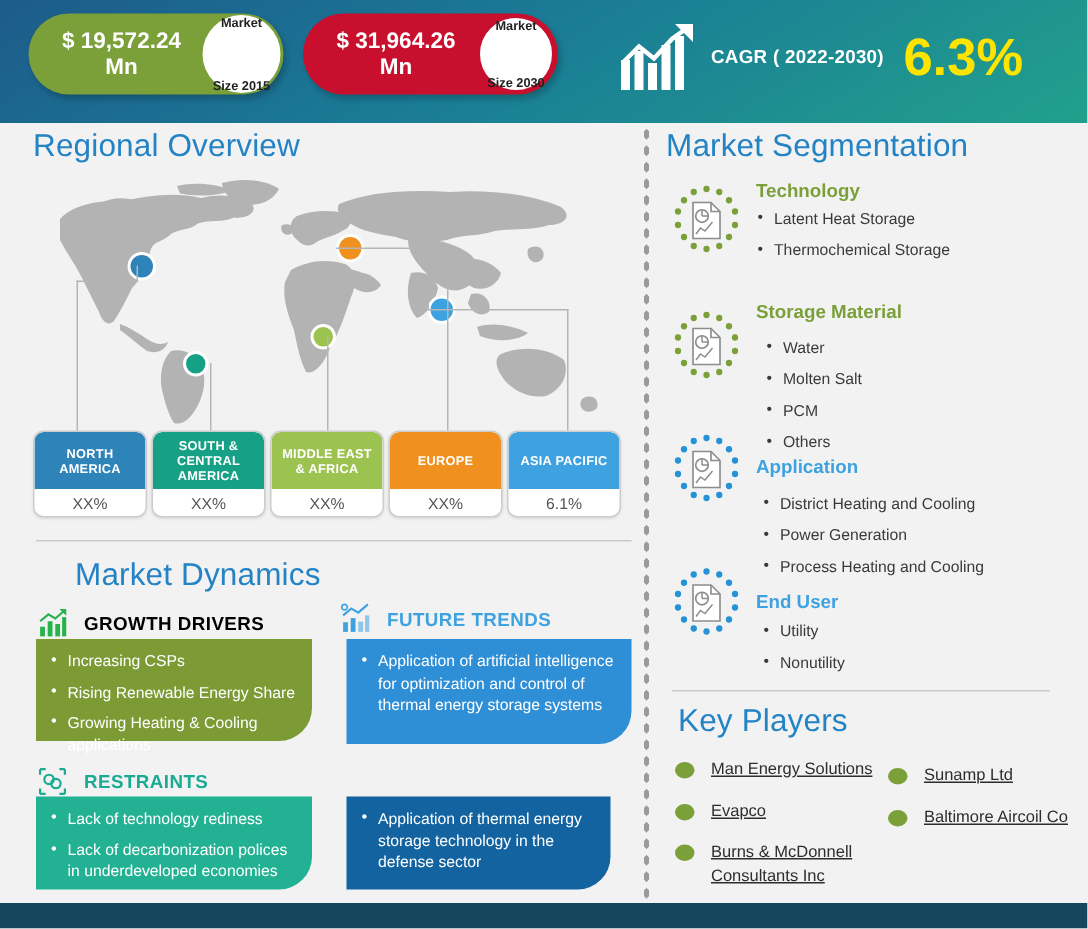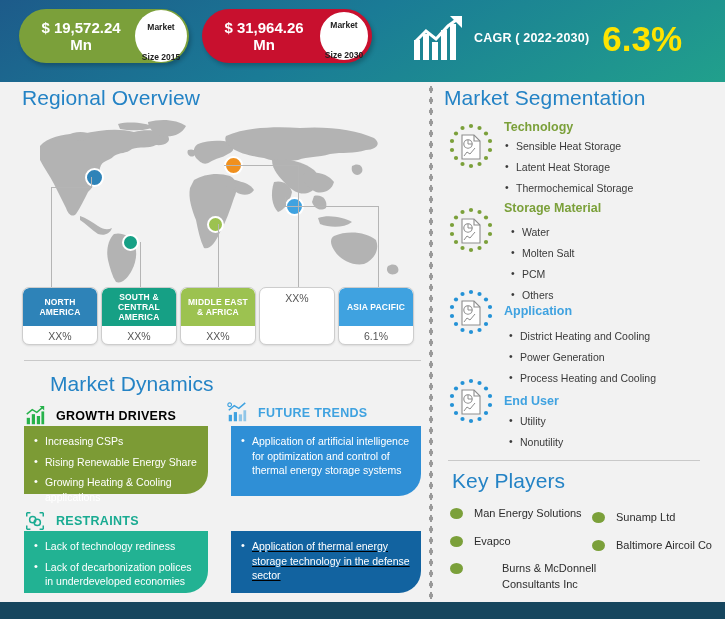--- a/index.html
+++ b/index.html
@@ -21,21 +21,21 @@
     position:absolute;height:54px;border-radius:27px;
     display:flex;align-items:center;
     box-shadow:2px 3px 4px rgba(0,0,0,.22);
   }
   .pill .pill-val{
     color:#ffffff;font-size:15px;font-weight:bold;line-height:17px;
     text-align:center;flex:1;padding-left:14px;padding-right:6px;
   }
   .pill .pill-badge{
     width:52px;height:52px;border-radius:50%;background:#ffffff;
-    display:flex;flex-direction:column;align-items:center;justify-content:flex-end;
+    display:flex;flex-direction:column;align-items:center;justify-content:space-between;
     margin-right:2px;flex:0 0 auto;gap:20px;
   }
   .pill .pill-badge span{font-size:8.5px;font-weight:bold;color:#222;line-height:10px;text-align:center;}
   #pill-2022{left:19px;top:9px;width:170px;background:#7ba03a;}
   #pill-2030{left:202px;top:9px;width:170px;background:#c8102e;}
   #pill-2030 .pill-badge{border:2px solid #c8102e;box-sizing:border-box;}
 
   .cagr-wrap{position:absolute;left:412px;top:8px;display:flex;align-items:center;height:60px;}
   .cagr-icon{width:56px;height:48px;flex:0 0 auto;}
   .cagr-label{color:#ffffff;font-size:12.5px;font-weight:bold;letter-spacing:.2px;margin-left:6px;}
@@ -99,21 +99,21 @@
     padding-left:12px;position:relative;white-space:nowrap;
   }
   .seg-list li:before{content:"•";position:absolute;left:1px;top:-1px;color:#3a3a3a;}
 
   
   .kp-item{position:absolute;display:flex;align-items:flex-start;}
   .kp-dot{
     width:13px;height:11px;border-radius:50%;background:#7ba03a;
     flex:0 0 auto;margin-top:3px;
   }
-  .kp-name{margin-left:11px;font-size:11px;color:#2d2d2d;line-height:16px;max-width:150px;}
+  .kp-name{margin-left:11px;font-size:11px;color:#2d2d2d;line-height:16px;max-width:150px;text-decoration:underline;}
 </style>
 </head>
 <body>
 
 <div id="root">
 
   <div class="header">
 
     <div class="pill" id="pill-2022">
       <div class="pill-val">
@@ -220,20 +220,21 @@
   </div>
   <div class="region" style="left:101px;top:287px;">
     <div class="rname" style="background:#16a085;">SOUTH  &amp; CENTRAL AMERICA</div>
     <div class="rval">XX%</div>
   </div>
   <div class="region" style="left:180px;top:287px;">
     <div class="rname" style="background:#9cc250;">MIDDLE EAST &amp; AFRICA</div>
     <div class="rval">XX%</div>
   </div>
   <div class="region" style="left:259px;top:287px;">
+    <div class="rname" style="background:#f0901e;">EUROPE</div>
     <div class="rval">XX%</div>
   </div>
   <div class="region" style="left:338px;top:287px;">
     <div class="rname" style="background:#3fa2e0;">ASIA PACIFIC</div>
     <div class="rval">6.1%</div>
   </div>
 
   <div class="hline" style="left:24px;top:360px;width:397px;"></div>
   <div class="sec-title" style="left:50px;top:372px;">Market Dynamics</div>
 
@@ -281,21 +282,21 @@
     </svg>
     <div class="dh-label" style="color:#1aab92;">RESTRAINTS</div>
   </div>
   <div class="dyn-box" style="left:24px;top:531px;width:184px;height:62px;background:#22b293;border-radius:0 0 22px 0;">
     <ul>
       <li>Lack of technology rediness</li>
       <li>Lack of decarbonization polices in underdeveloped economies</li>
     </ul>
   </div>
 
-  <div class="dyn-box" style="left:231px;top:531px;width:190px;height:62px;background:#1263a0;border-radius:0 0 22px 0;text-decoration:underline;">
+  <div class="dyn-box" style="left:231px;top:531px;width:176px;height:62px;background:#1263a0;border-radius:0 0 22px 0;">
     <ul>
       <li>Application of thermal energy storage technology in the defense sector</li>
     </ul>
   </div>
 
   <div class="sec-title" style="left:444px;top:86px;">Market Segmentation</div>
 
   <svg class="seg-icon" style="left:446px;top:122px;" viewBox="0 0 50 50">
     <g fill="#7ba03a">
       <circle cx="25" cy="4" r="2.1"></circle>
@@ -314,21 +315,20 @@
         <circle cx="16.5" cy="6" r="2.1"></circle>
     </g>
     <path d="M16 13 h12 l6 6 v18 h-18 z" fill="#fff" stroke="#8d8d8d" stroke-width="1.1"></path>
     <path d="M28 13 v6 h6" fill="none" stroke="#8d8d8d" stroke-width="1.1"></path>
     <circle cx="22" cy="22" r="4.2" fill="none" stroke="#8d8d8d" stroke-width="1.1"></circle>
     <path d="M22 22 L22 17.8 M22 22 L26.2 22" stroke="#8d8d8d" stroke-width="1"></path>
     <path d="M18 34 L21 30 L24 32 L29 26" stroke="#8d8d8d" stroke-width="1" fill="none"></path>
   </svg>
   <div class="seg-title" style="left:504px;top:120px;color:#7ba03a;">Technology</div>
   <ul class="seg-list" style="left:504px;top:139px;">
-    <li>Sensible Heat Storage</li>
     <li>Latent Heat Storage</li>
     <li>Thermochemical Storage</li>
   </ul>
 
   <svg class="seg-icon" style="left:446px;top:206px;" viewBox="0 0 50 50">
     <g fill="#7ba03a">
       <circle cx="25" cy="4" r="2.1"></circle>
         <circle cx="33.5" cy="6" r="2.1"></circle>
         <circle cx="40" cy="11.5" r="2.1"></circle>
       <circle cx="44" cy="19" r="2.1"></circle>
@@ -420,21 +420,21 @@
   <div class="sec-title" style="left:452px;top:469px;">Key Players</div>
 
   <div class="kp-item" style="left:450px;top:505px;">
     <div class="kp-dot"></div>
     <div class="kp-name">Man Energy Solutions</div>
   </div>
   <div class="kp-item" style="left:450px;top:533px;">
     <div class="kp-dot"></div>
     <div class="kp-name">Evapco</div>
   </div>
-  <div class="kp-item" style="left:450px;top:560px;gap:28px;">
+  <div class="kp-item" style="left:450px;top:560px;">
     <div class="kp-dot"></div>
     <div class="kp-name" style="max-width:120px;">Burns &amp; McDonnell Consultants Inc</div>
   </div>
 
   <div class="kp-item" style="left:592px;top:509px;">
     <div class="kp-dot"></div>
     <div class="kp-name">Sunamp Ltd</div>
   </div>
   <div class="kp-item" style="left:592px;top:537px;">
     <div class="kp-dot"></div>

